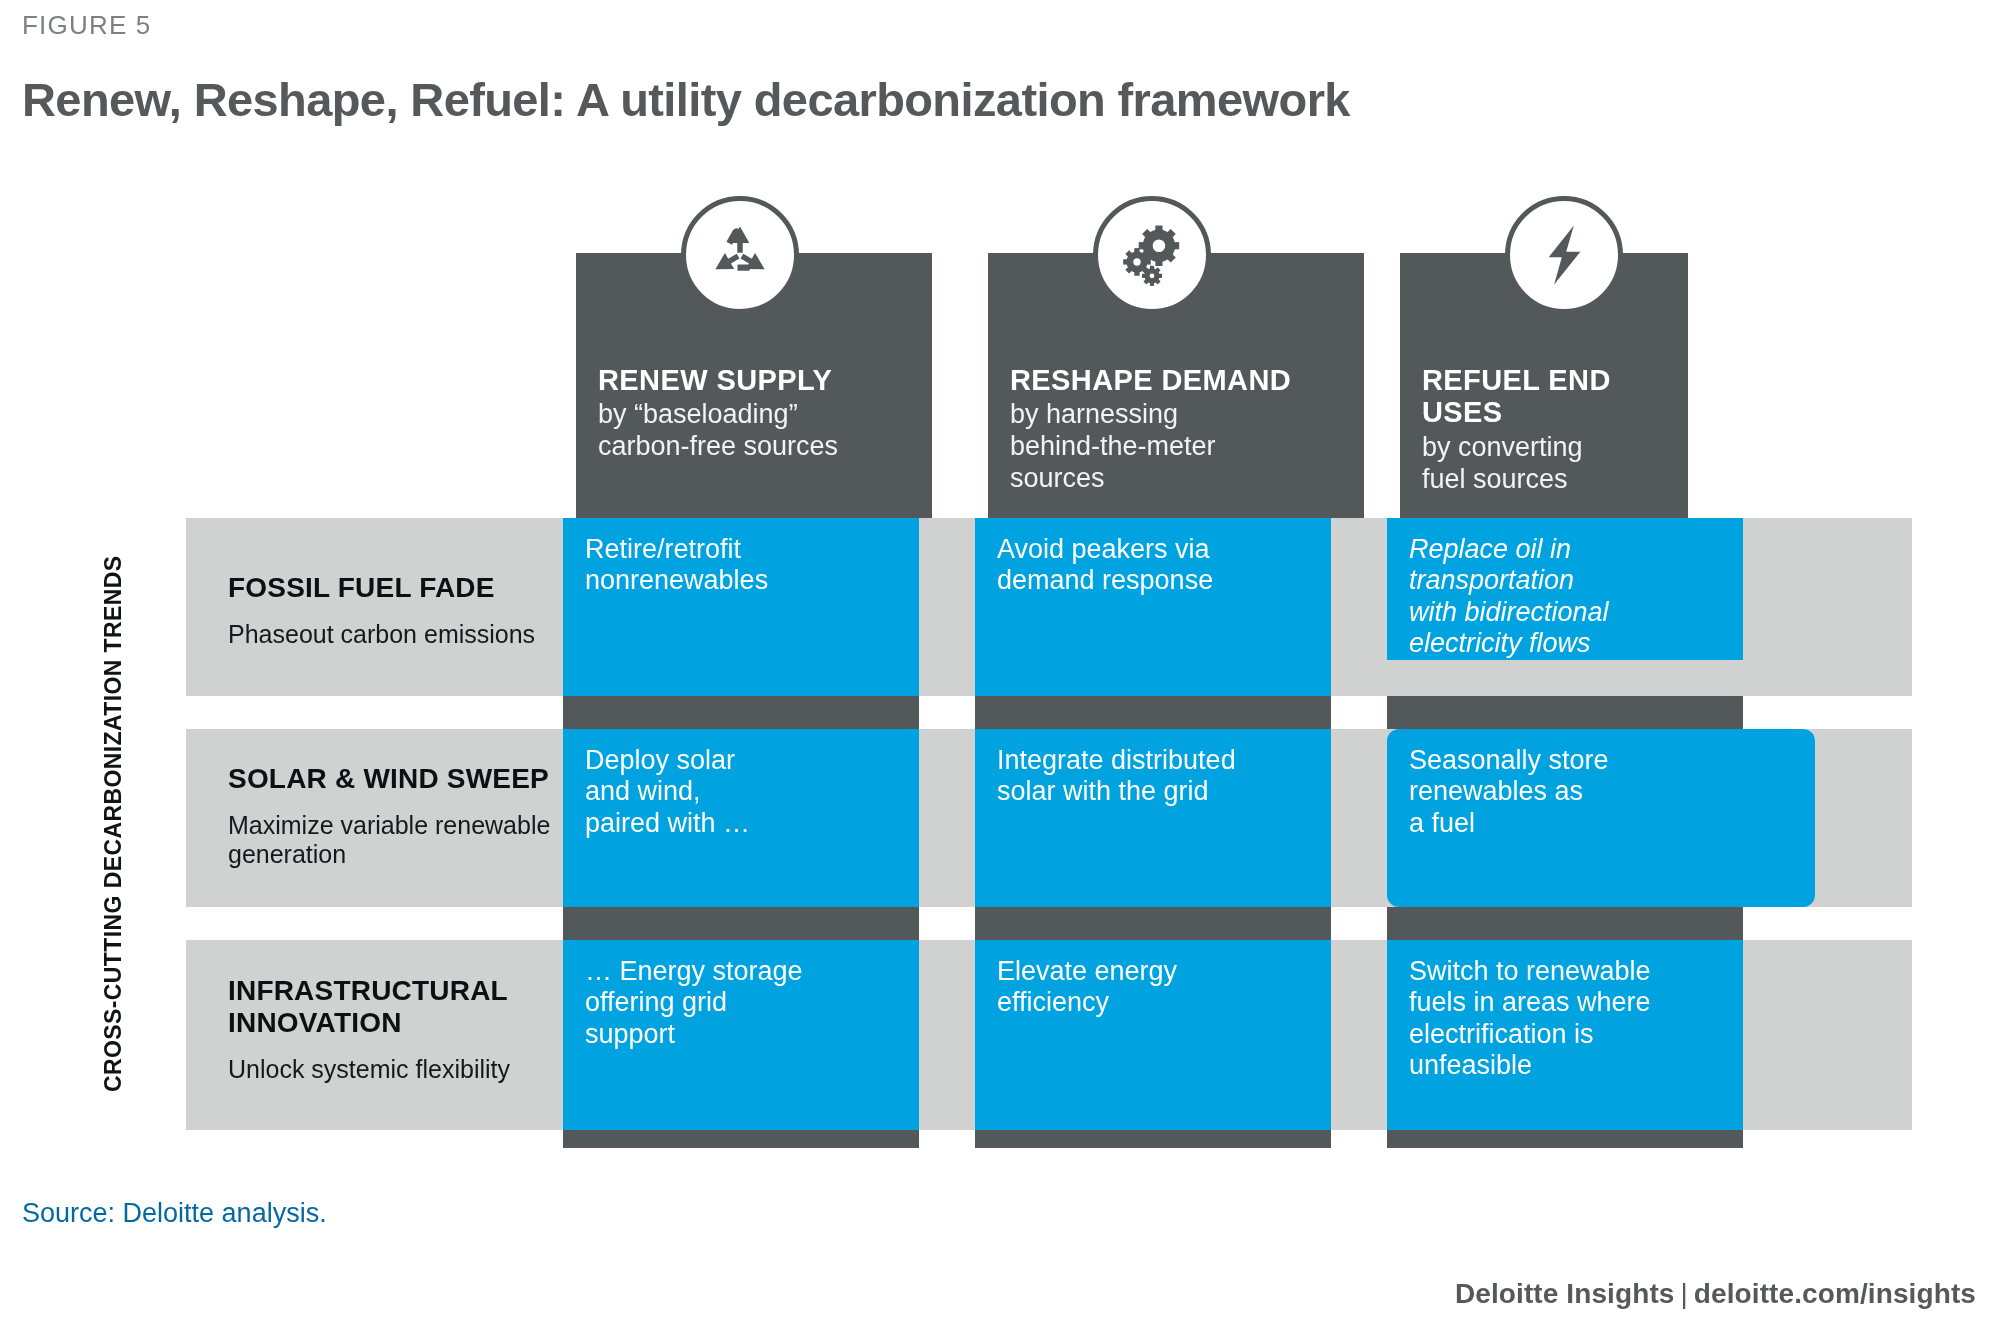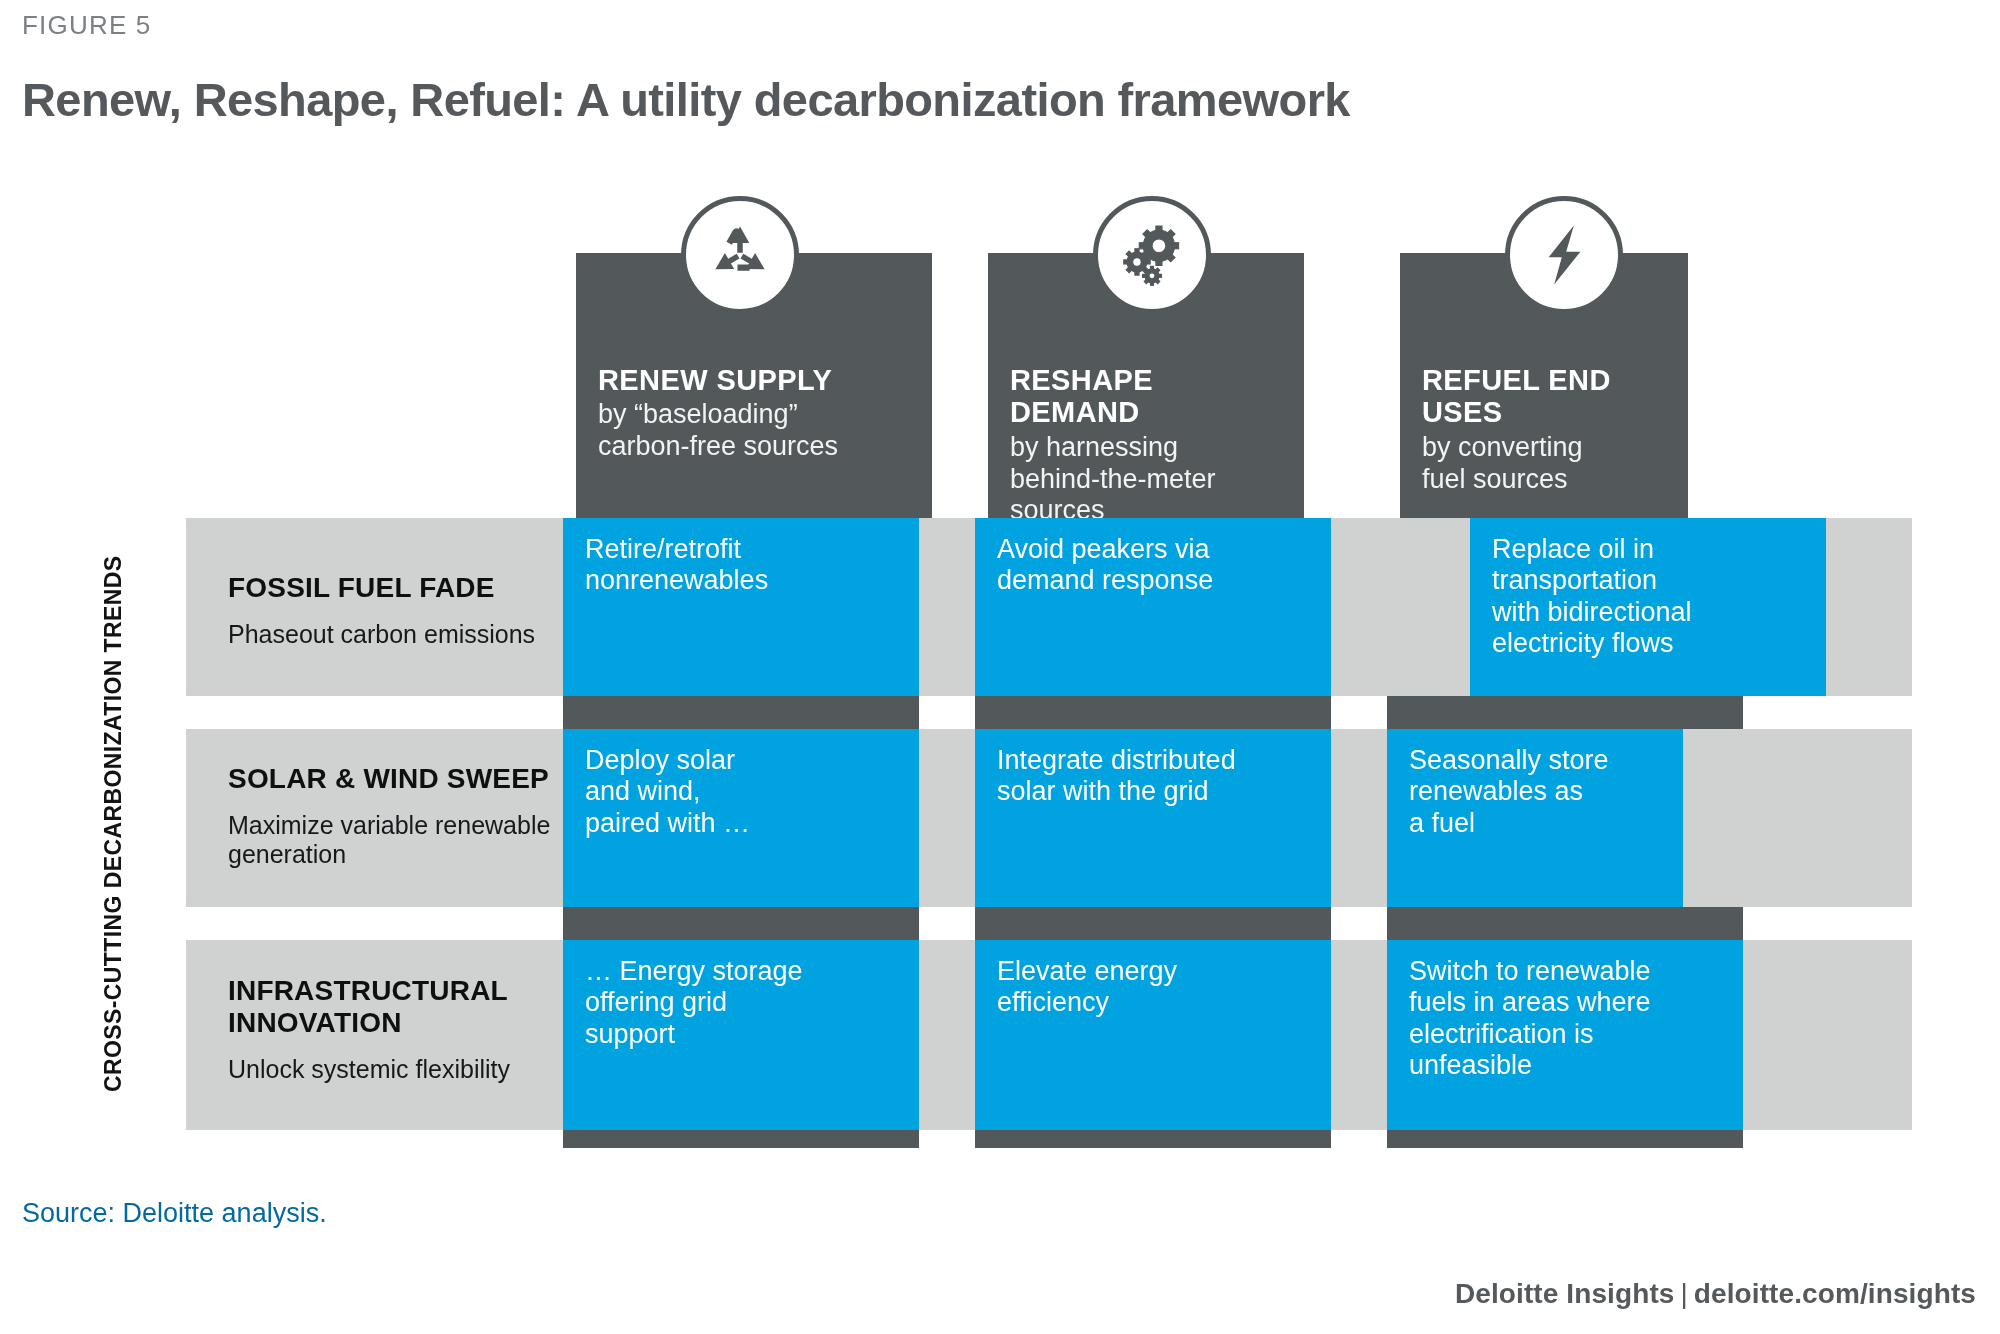--- a/index.html
+++ b/index.html
@@ -161,21 +161,21 @@
       <div class="rl-title">SOLAR &amp; WIND SWEEP</div>
       <div class="rl-sub">Maximize variable renewable
 generation</div>
     </div>
 
     <div class="colhead" style="left:563px;top:253px;width:356px;height:265px;">
       <div class="ch-title" style="margin-top:97px;">RENEW SUPPLY</div>
       <div class="ch-sub">by “baseloading”
 carbon-free sources</div>
     </div>
-    <div class="colhead" style="left:975px;top:253px;width:316px;height:265px;">
+    <div class="colhead" style="left:975px;top:253px;width:376px;height:265px;">
       <div class="ch-title" style="margin-top:97px;">RESHAPE DEMAND</div>
       <div class="ch-sub">by harnessing
 behind-the-meter
 sources</div>
     </div>
     <div class="colhead" style="left:1387px;top:253px;width:288px;height:265px;">
       <div class="ch-title" style="margin-top:97px;">REFUEL END USES</div>
       <div class="ch-sub">by converting
 fuel sources</div>
     </div>
@@ -254,35 +254,35 @@
         <svg width="70" height="70" viewBox="0 0 64 64" aria-hidden="true">
           <path d="M41 5 L18 34 L30 34 L23 59 L47 29 L34 29 Z" fill="#53585b"></path>
         </svg>
       </span>
     </div>
 
     <div class="cell" style="left:563px;top:518px;width:356px;height:178px;">Retire/retrofit
 nonrenewables</div>
     <div class="cell" style="left:975px;top:518px;width:356px;height:178px;">Avoid peakers via
 demand response</div>
-    <div class="cell" style="left:1470px;top:518px;width:356px;height:178px;">Replace oil in
+    <div class="cell" style="left:1387px;top:518px;width:356px;height:142px;font-style:italic;">Replace oil in
 transportation
 with bidirectional
 electricity flows</div>
 
     <div class="sepbar" style="left:563px;top:696px;width:356px;height:33px;"></div>
     <div class="sepbar" style="left:975px;top:696px;width:356px;height:33px;"></div>
     <div class="sepbar" style="left:1387px;top:696px;width:356px;height:33px;"></div>
 
     <div class="cell" style="left:563px;top:729px;width:356px;height:178px;">Deploy solar
 and wind,
 paired with …</div>
     <div class="cell" style="left:975px;top:729px;width:356px;height:178px;">Integrate distributed
 solar with the grid</div>
-    <div class="cell" style="left:1387px;top:729px;width:296px;height:178px;">Seasonally store
+    <div class="cell" style="left:1387px;top:729px;width:428px;height:178px;border-radius:12px;">Seasonally store
 renewables as
 a fuel</div>
 
     <div class="sepbar" style="left:563px;top:907px;width:356px;height:33px;"></div>
     <div class="sepbar" style="left:975px;top:907px;width:356px;height:33px;"></div>
     <div class="sepbar" style="left:1387px;top:907px;width:356px;height:33px;"></div>
 
     <div class="cell" style="left:975px;top:940px;width:356px;height:190px;">Elevate energy
 efficiency</div>
     <div class="cell" style="left:563px;top:940px;width:356px;height:190px;">… Energy storage

